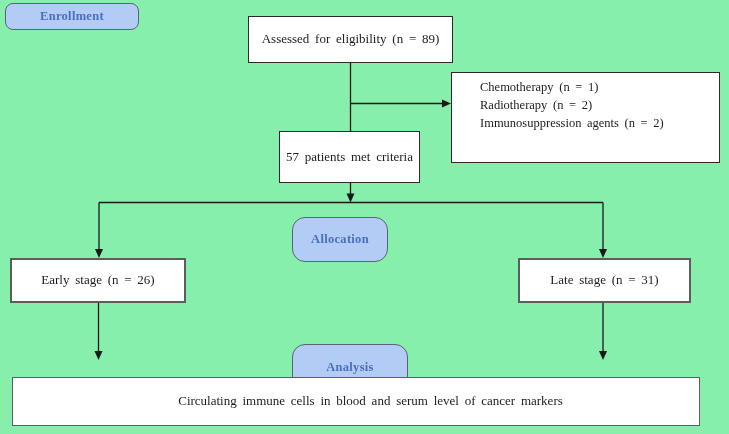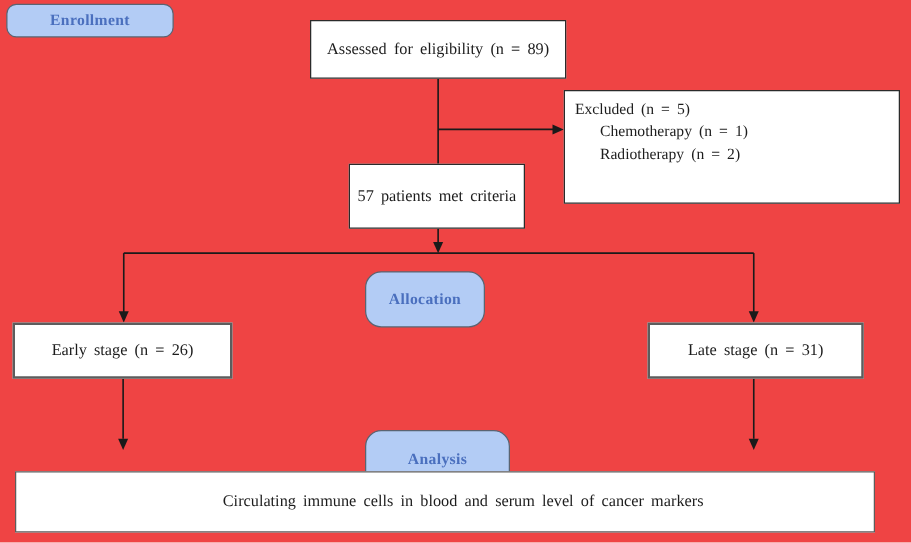--- a/index.html
+++ b/index.html
@@ -5,21 +5,21 @@
   html, body {
     margin: 0;
     padding: 0;
     background: #ffffff;
     font-family: "Liberation Serif", "DejaVu Serif", serif;
   }
   #canvas {
     position: relative;
     width: 729px;
     height: 434px;
-    background: #ef4444;
+    background: #86efac;
     overflow: hidden;
   }
   #connector-layer {
     position: absolute;
     left: 0; top: 0;
     width: 729px; height: 434px;
     pointer-events: none;
   }
   .node {
     position: absolute;
@@ -119,24 +119,24 @@
   <div id="badge-enrollment" class="badge small">
     <span>Enrollment</span>
   </div>
 
   <div id="node-assessed" class="node">
     <span>Assessed for eligibility (n = 89)</span>
   </div>
 
   <div id="node-excluded" class="node list-node">
     <div>
-      <div>Excluded (n = 5)</div>
       <ul class="excl-items">
         <li>Chemotherapy (n = 1)</li>
         <li>Radiotherapy (n = 2)</li>
+        <li>Immunosuppression agents (n = 2)</li>
       </ul>
     </div>
   </div>
 
   <div id="node-criteria" class="node">
     <span>57 patients met criteria</span>
   </div>
 
   <div id="badge-allocation" class="badge large">
     <span>Allocation</span>

